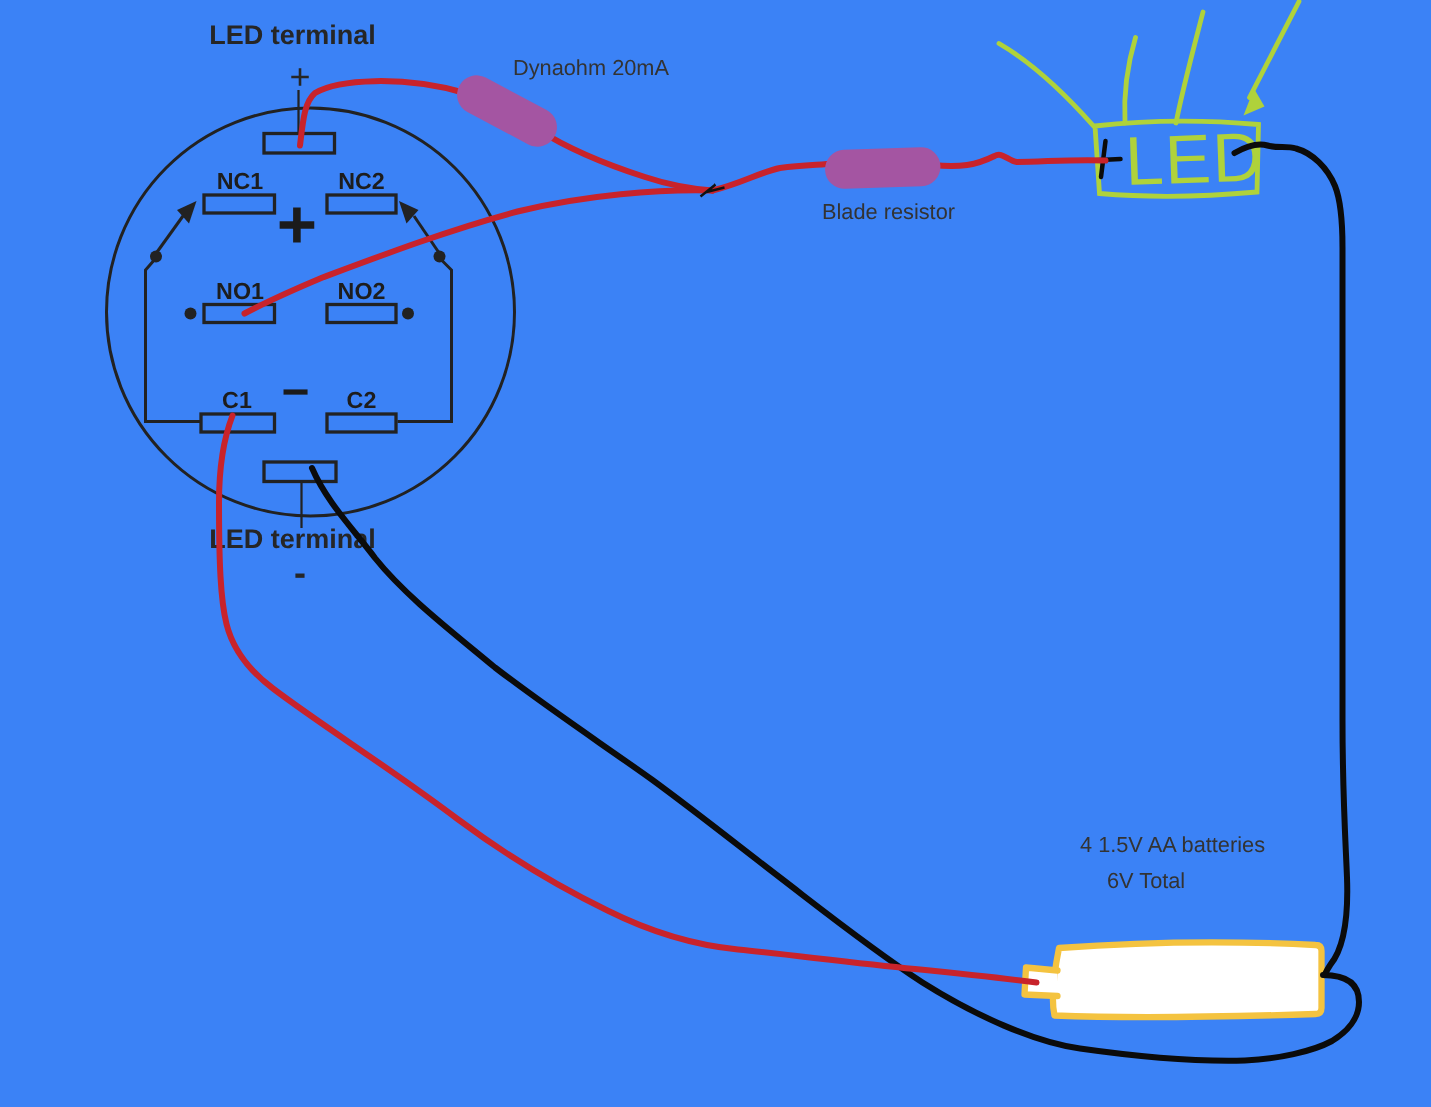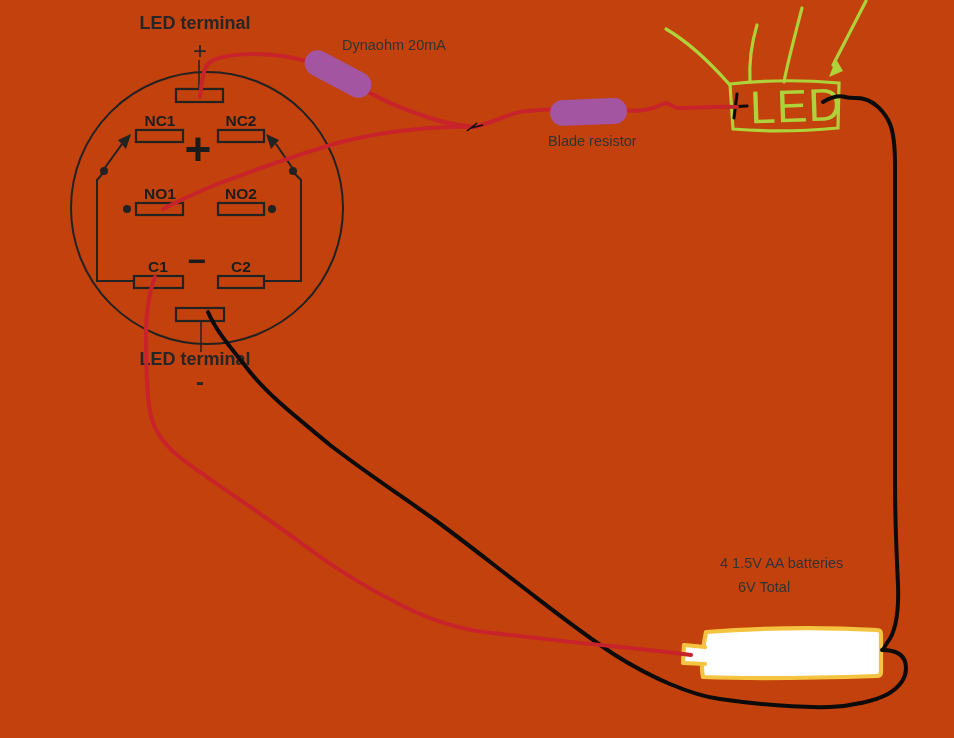--- a/index.html
+++ b/index.html
@@ -1,16 +1,16 @@
 <!DOCTYPE html>
 <html><head>
 <meta charset="utf-8">
 <style>
   html,body{margin:0;padding:0;background:#ffffff;}
-  .stage{width:954px;height:738px;position:relative;background:#c2410c;overflow:hidden;}
+  .stage{width:954px;height:738px;position:relative;background:#3b82f6;overflow:hidden;}
   svg{display:block;}
   .lbl-bold{font:bold 18px "Liberation Sans",sans-serif;fill:#262626;}
   .lbl-term{font:bold 15.5px "Liberation Sans",sans-serif;fill:#1d1d1d;}
   .lbl-note{font:14.5px "Liberation Sans",sans-serif;fill:#333333;}
   .sign{font:24px "Liberation Sans",sans-serif;fill:#262626;}
   .sign-big{font:bold 46px "Liberation Sans",sans-serif;fill:#1b1b1b;}
   .sign-minus{font:bold 32px "Liberation Sans",sans-serif;fill:#1b1b1b;}
   .sign-sm{font:bold 24px "Liberation Sans",sans-serif;fill:#262626;}
   .led-txt{font:46px "Liberation Sans",sans-serif;letter-spacing:1px;}
 </style>

